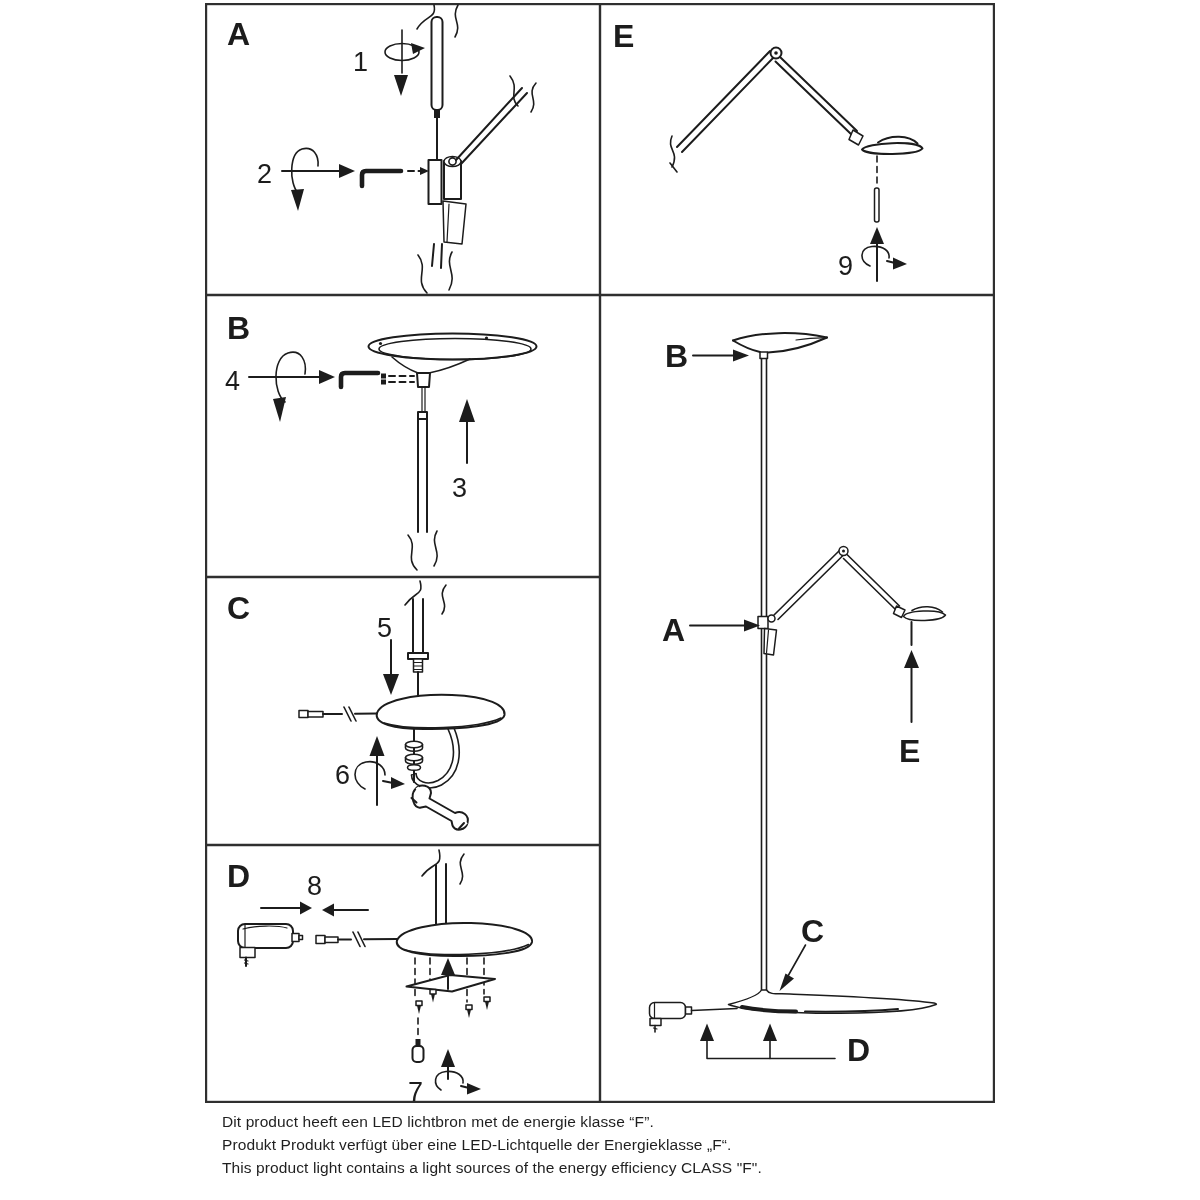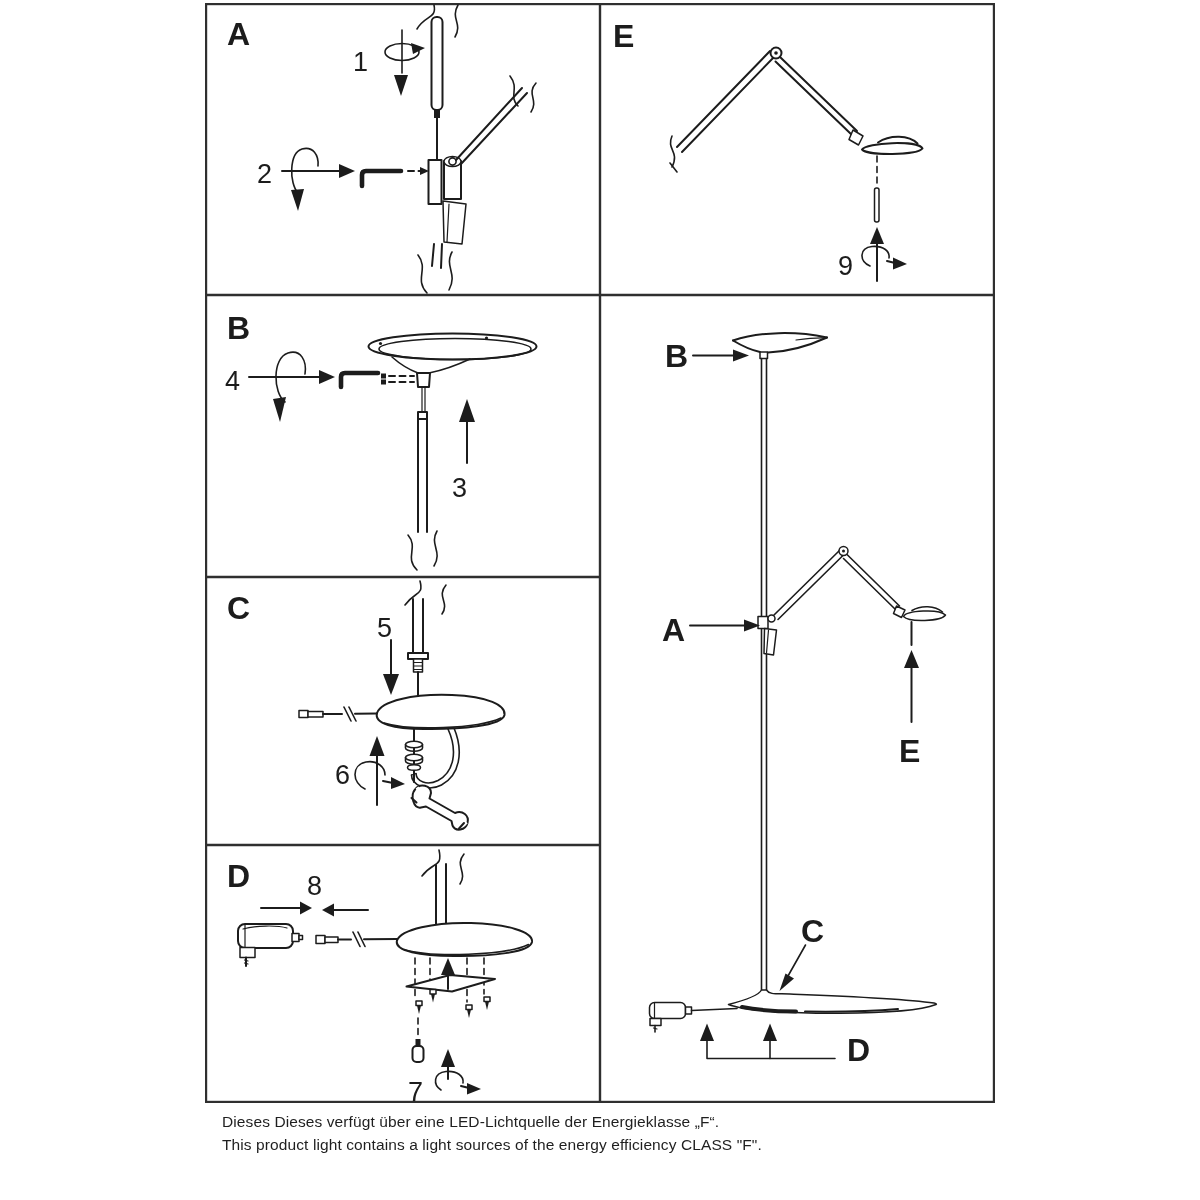--- a/index.html
+++ b/index.html
@@ -398,16 +398,17 @@
       <path class="ln15" d="M107,745 L107,763.5 L235,763.5"></path>
       <line class="ln15" x1="170" y1="763.5" x2="170" y2="745"></line>
       <polygon class="solid" points="100,746 114,746 107,728.5"></polygon>
       <polygon class="solid" points="163,746 177,746 170,728.5"></polygon>
       <text class="letter" x="247" y="766">D</text>
     </g>
   </g>
 </svg>
 
   <div class="footer">
-    <div>Dieses Dieses verfügt über eine LED-Lichtquelle der Energieklasse „F“.</div>
+    <div>Dit product heeft een LED lichtbron met de energie klasse “F”.</div>
+    <div>Produkt Produkt verfügt über eine LED-Lichtquelle der Energieklasse „F“.</div>
     <div>This product light contains a light sources of the energy efficiency CLASS "F".</div>
   </div>
 </div>
 
 </body></html>

